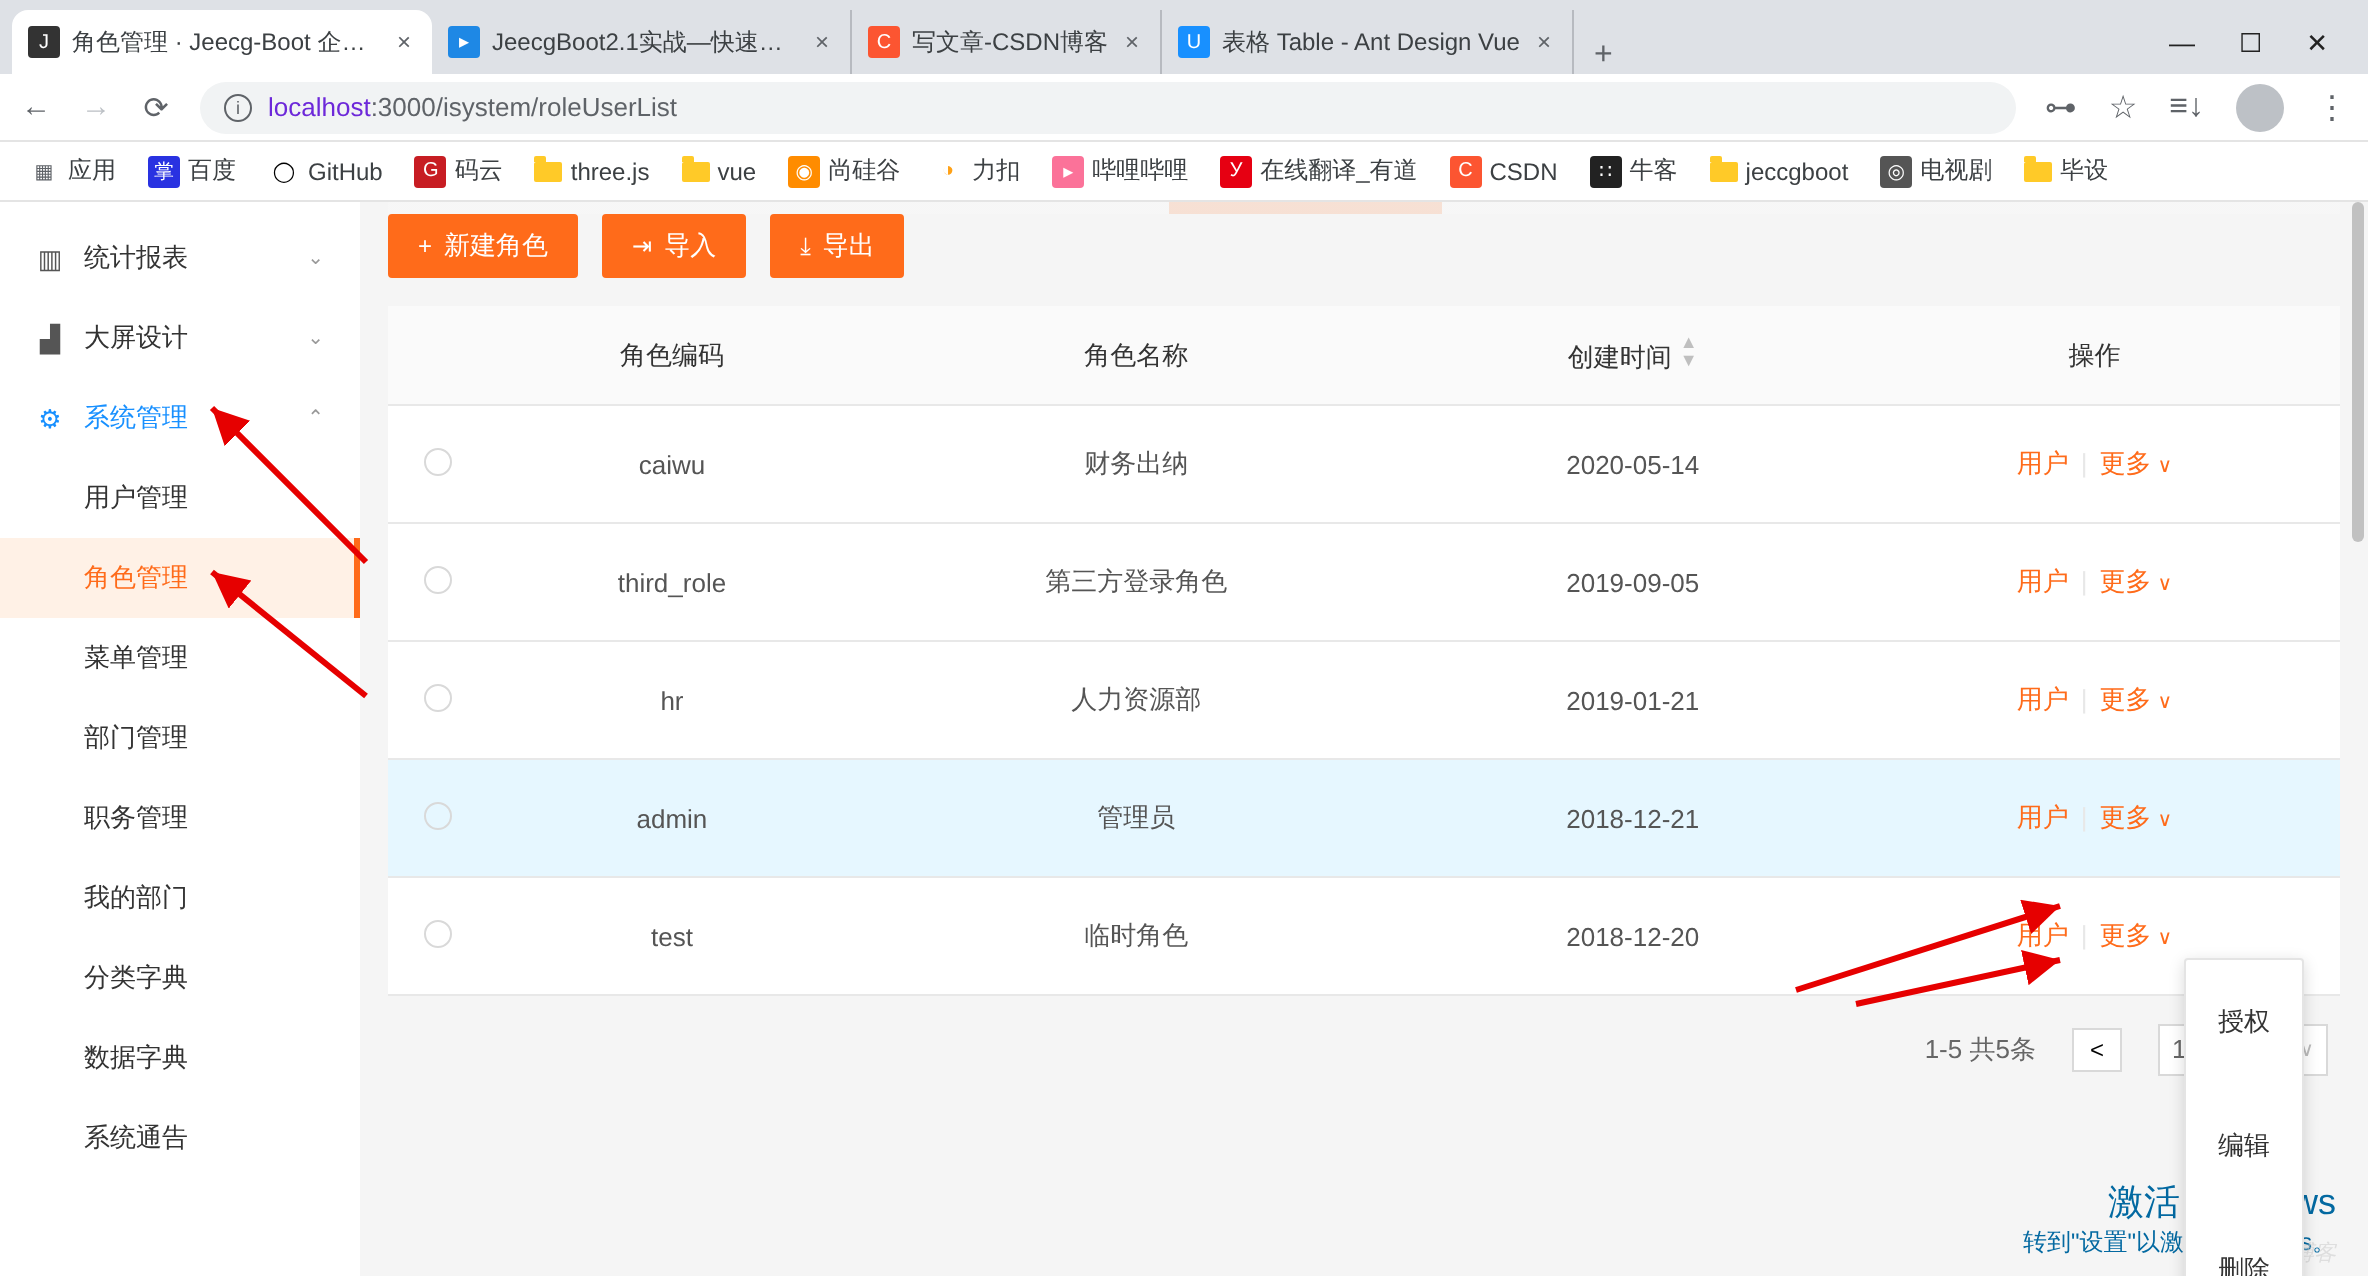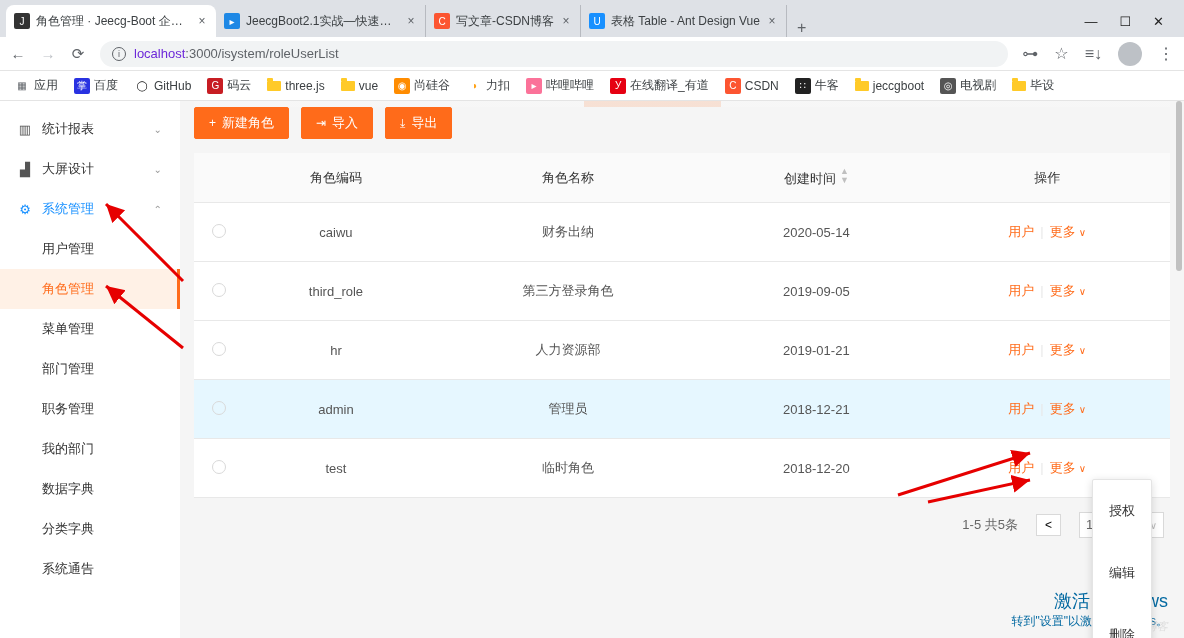--- a/index.html
+++ b/index.html
@@ -483,24 +483,24 @@
     <div class="side-item sub">
         <span>部门管理</span>
       </div>
     <div class="side-item sub">
         <span>职务管理</span>
       </div>
     <div class="side-item sub">
         <span>我的部门</span>
       </div>
     <div class="side-item sub">
+        <span>分类字典</span>
+      </div>
+    <div class="side-item sub">
         <span>数据字典</span>
-      </div>
-    <div class="side-item sub">
-        <span>分类字典</span>
       </div>
     <div class="side-item sub">
         <span>系统通告</span>
       </div>
   </div>
 
   <div class="content">
     <div class="topband"></div>
 
 

